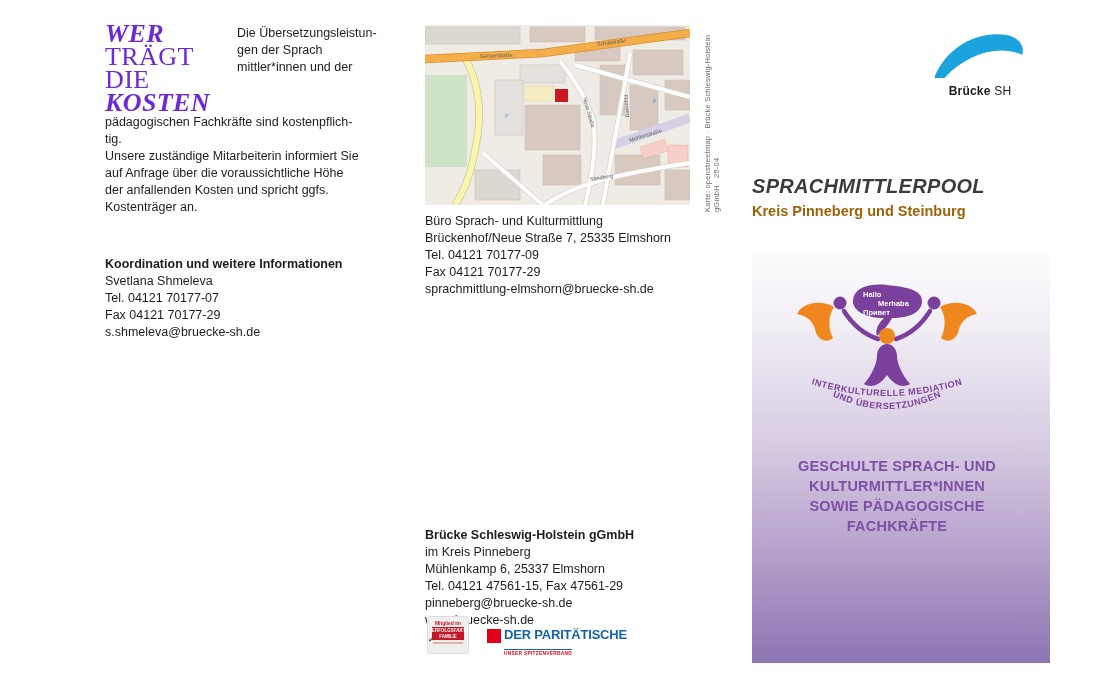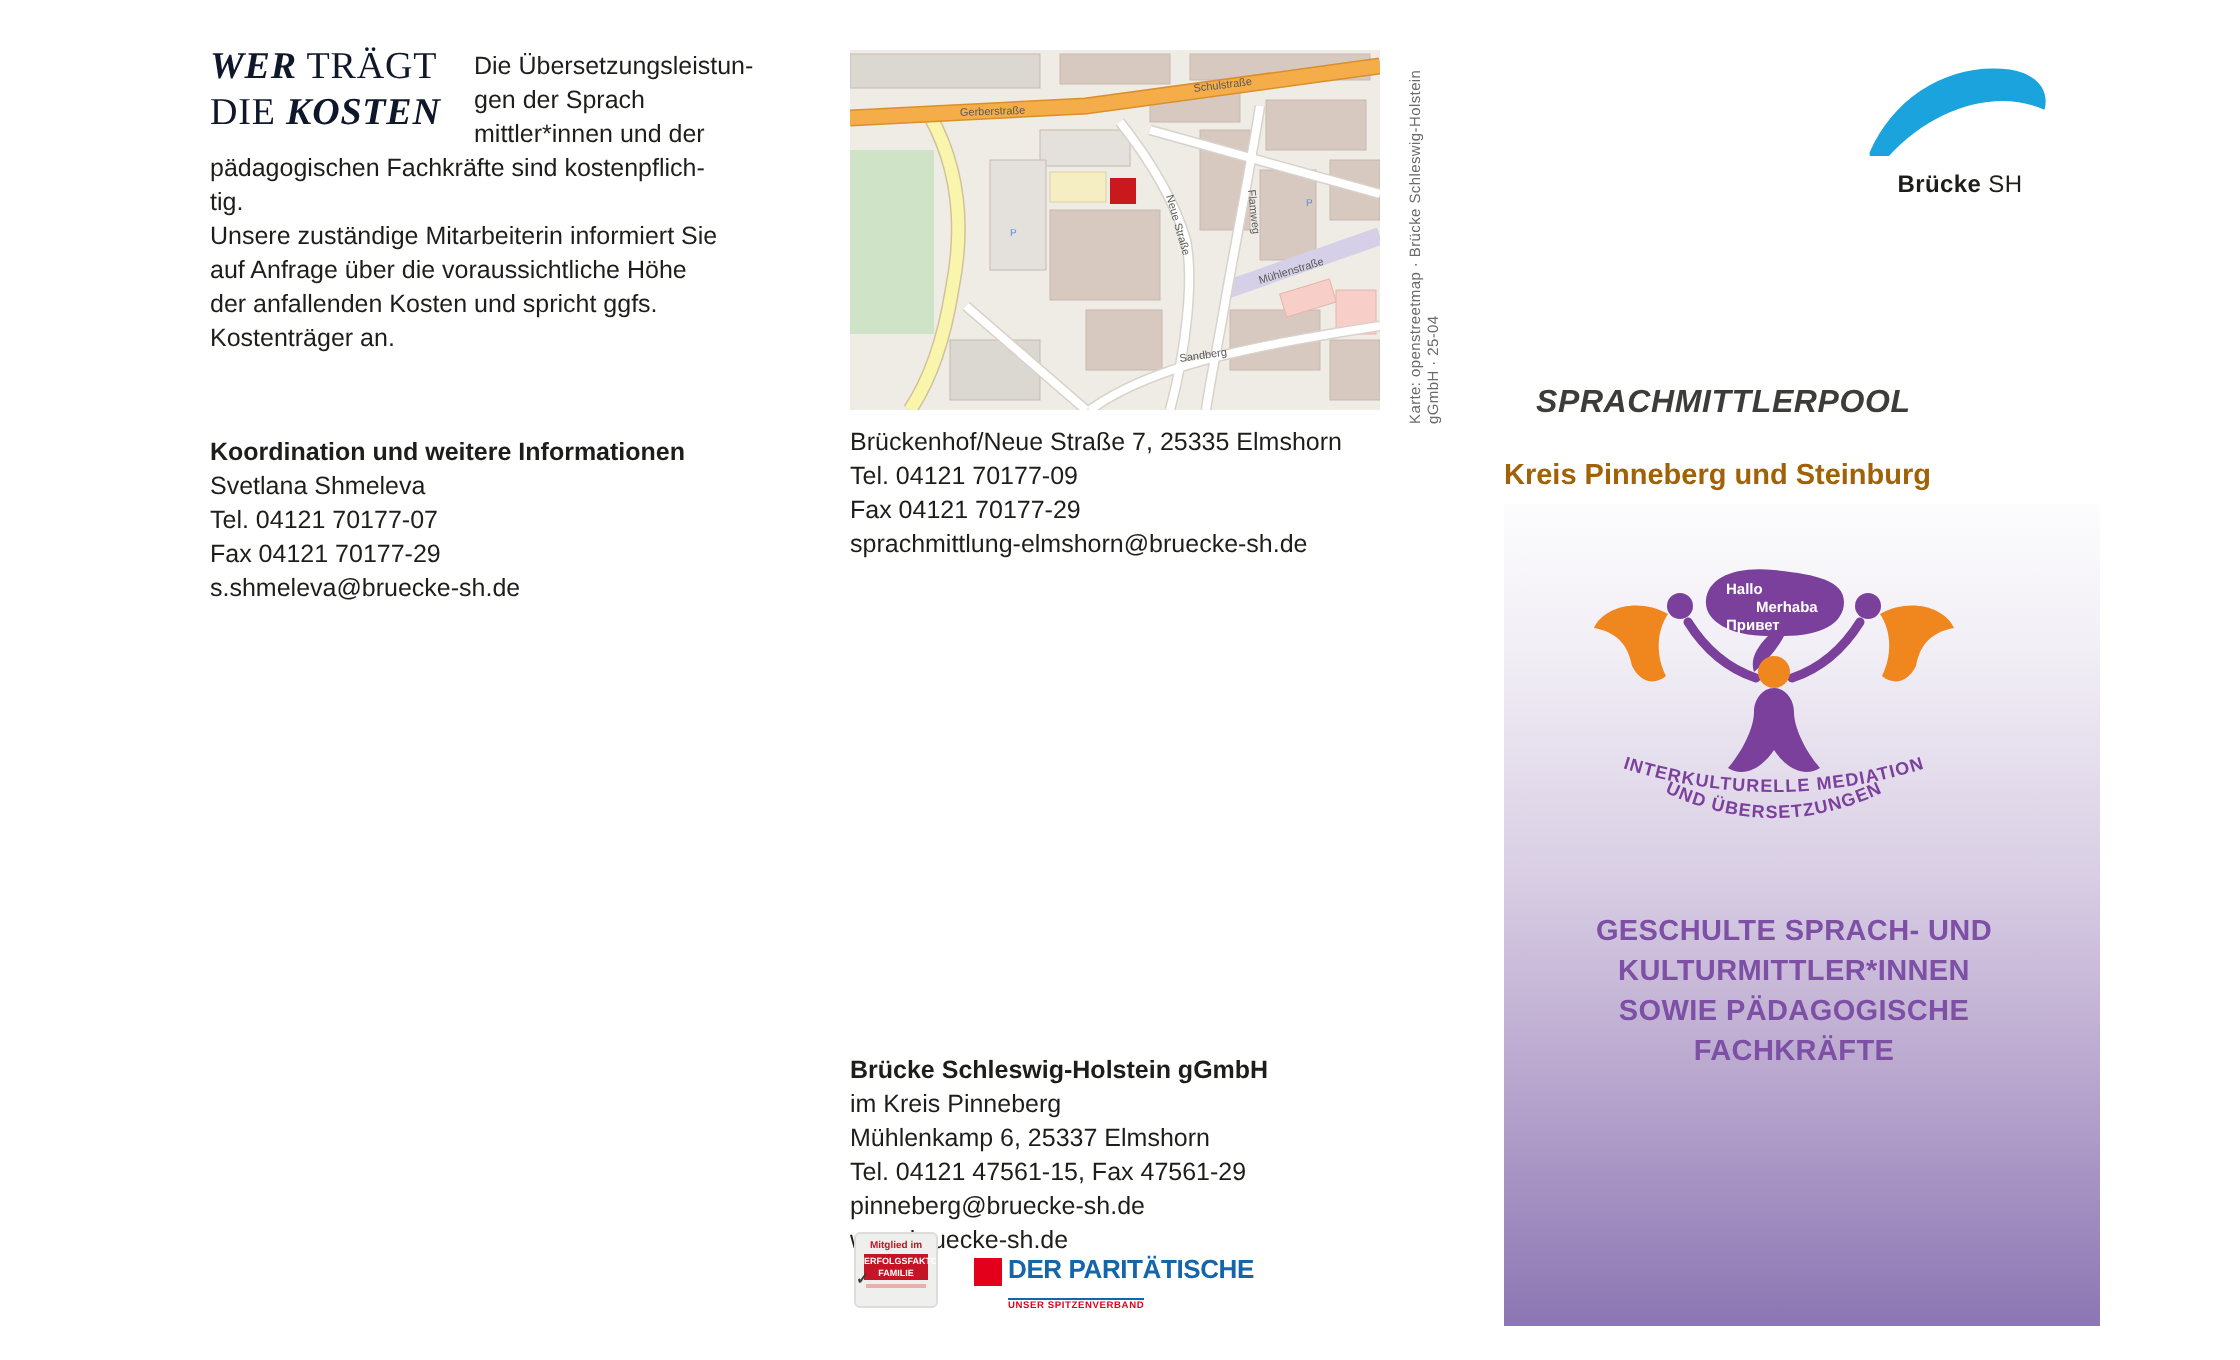--- a/index.html
+++ b/index.html
@@ -11,21 +11,21 @@
   }
   .abs{position:absolute;}
   .preline{white-space:pre-line;}
 
   
   .col-left{left:105px;top:22px;width:292px;}
   .wer-row{display:flex;align-items:flex-start;}
   .wer-heading{
     width:132px;flex:0 0 132px;
     font-family:"Liberation Serif",serif;
-    font-size:19px;line-height:23px;letter-spacing:.4px;color:#0f172a;
+    font-size:26px;line-height:23px;letter-spacing:.4px;color:#6d28d9;
   }
   .wer-heading .bi{font-weight:bold;font-style:italic;}
   .body-txt{font-size:12.5px;line-height:17px;color:#1d1d1b;}
   .intro-side{padding-top:3px;}
   .contact-block{margin-top:40px;}
   .h-bold{font-size:12.5px;line-height:17px;font-weight:bold;}
 
   
   .map-wrap{left:425px;top:25px;width:265px;height:180px;}
   .map-caption{
@@ -56,21 +56,21 @@
     font-size:4.8px;font-weight:bold;color:#e2001a;letter-spacing:.3px;
     border-top:1.5px solid #1465a9;display:inline-block;padding-top:1px;margin-top:1px;
   }
 
   
   .brand{left:926px;top:28px;width:108px;text-align:center;}
   .brand-text{font-size:12px;color:#1d1d1b;margin-top:2px;letter-spacing:.2px;}
   .brand-text .b{font-weight:bold;}
   .rtitle{left:752px;top:174px;width:320px;}
   .rtitle h1{
-    margin:16px;font-size:16px;line-height:24px;font-weight:bold;font-style:italic;
+    margin:0;font-size:20px;line-height:24px;font-weight:bold;font-style:italic;
     color:#3c3c3b;letter-spacing:.3px;
   }
   .rtitle .sub{font-size:14.5px;font-weight:bold;color:#a16207;margin-top:5px;}
   .panel{
     left:752px;top:252px;width:298px;height:411px;
     background:linear-gradient(180deg,#fcfcfd 0%,#f1eef5 18%,#d9cee4 45%,#b6a3cc 72%,#8c76b3 100%);
   }
   .illu{position:absolute;left:40px;top:28px;}
   .blk{
     position:absolute;left:0;width:290px;box-sizing:border-box;padding:0 18px;
@@ -179,20 +179,21 @@
     <text class="map-lbl" x="158" y="73" transform="rotate(74 158 73)">Neue Straße</text>
     <text class="map-lbl" x="199" y="70" transform="rotate(84 199 70)">Flamweg</text>
     <text class="map-lbl" x="165" y="156" transform="rotate(-8 165 156)">Sandberg</text>
     <text class="map-lbl" x="205" y="117" transform="rotate(-17 205 117)">Mühlenstraße</text>
   </svg>
 </div>
 
 <div class="abs map-caption">Karte: openstreetmap · Brücke Schleswig-Holstein gGmbH · 25-04</div>
 
 <div class="abs contact2">
+  <div class="body-txt">Büro Sprach- und Kulturmittlung</div>
   <div class="body-txt">Brückenhof/Neue Straße 7, 25335 Elmshorn</div>
   <div class="body-txt">Tel. 04121 70177-09</div>
   <div class="body-txt">Fax 04121 70177-29</div>
   <div class="body-txt">sprachmittlung-elmshorn@bruecke-sh.de</div>
 </div>
 
 <div class="abs company">
   <div class="h-bold">Brücke Schleswig-Holstein gGmbH</div>
   <div class="body-txt">im Kreis Pinneberg</div>
   <div class="body-txt">Mühlenkamp 6, 25337 Elmshorn</div>

